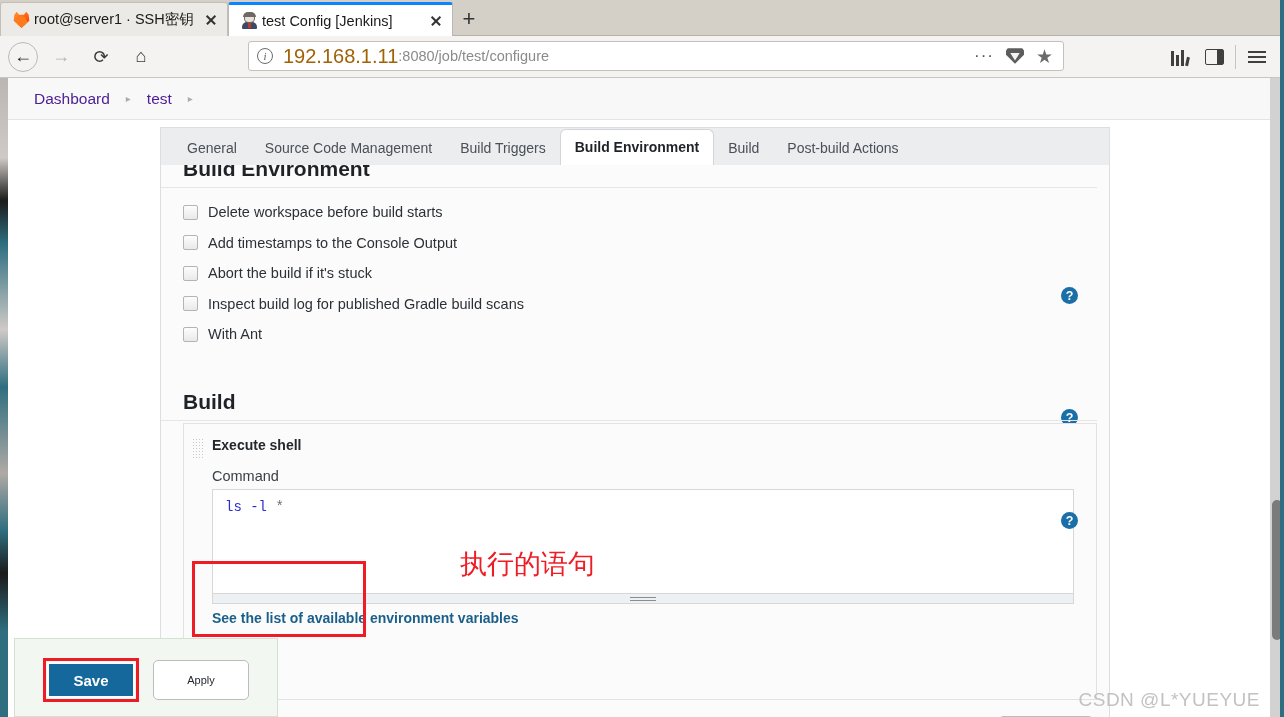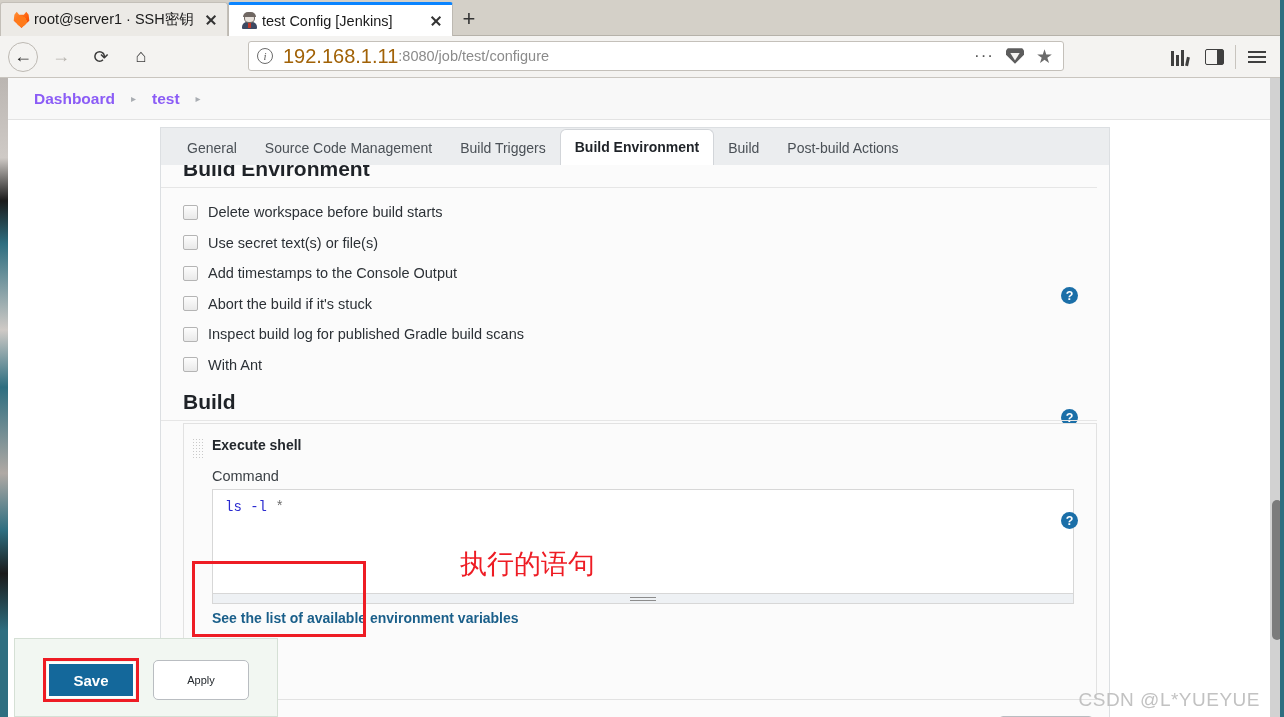--- a/index.html
+++ b/index.html
@@ -125,21 +125,21 @@
 
   
   .viewport { position:absolute; left:8px; top:78px; width:1262px; height:639px; background:#ffffff; overflow:hidden;}
 
   
   .crumbbar {
     position:absolute; left:0; top:0; width:1262px; height:42px;
     background:#f8f8f8; border-bottom:1px solid #e3e3e3;
     display:flex; align-items:center; padding-left:22px; gap:2px;
   }
-  .crumb { font-size:15.5px; color:#8b5cf6; font-weight:700; cursor:pointer; padding:2px 4px;}
+  .crumb { font-size:15.5px; color:#4c1d95; font-weight:400; cursor:pointer; padding:2px 4px;}
   .crumb-arrow { color:#a9adb2; font-size:10px; padding:0 10px; }
 
   
   .config-tabs {
     position:absolute; left:152px; top:49px; width:950px; height:38px;
     background:#ebedef; border:1px solid #dcdfe2; border-bottom:none;
     display:flex; align-items:flex-end; padding-left:12px;
   }
   .ctab {
     font-size:14px; color:#4a5056; padding:9px 14px 10px 14px; cursor:pointer;
@@ -358,24 +358,20 @@
 
       <div class="section-title" id="bt-env">Build Environment</div>
 
       <div class="chk-list">
         <div class="chk-row">
           <span class="chk-box"></span>
           <span class="chk-label">Delete workspace before build starts</span>
         </div>
         <div class="chk-row">
           <span class="chk-box"></span>
-          <span class="chk-label">Use secret text(s) or file(s)</span>
-        </div>
-        <div class="chk-row">
-          <span class="chk-box"></span>
           <span class="chk-label">Add timestamps to the Console Output</span>
         </div>
         <div class="chk-row">
           <span class="chk-box"></span>
           <span class="chk-label">Abort the build if it's stuck</span>
         </div>
         <div class="chk-row">
           <span class="chk-box"></span>
           <span class="chk-label">Inspect build log for published Gradle build scans</span>
         </div>

